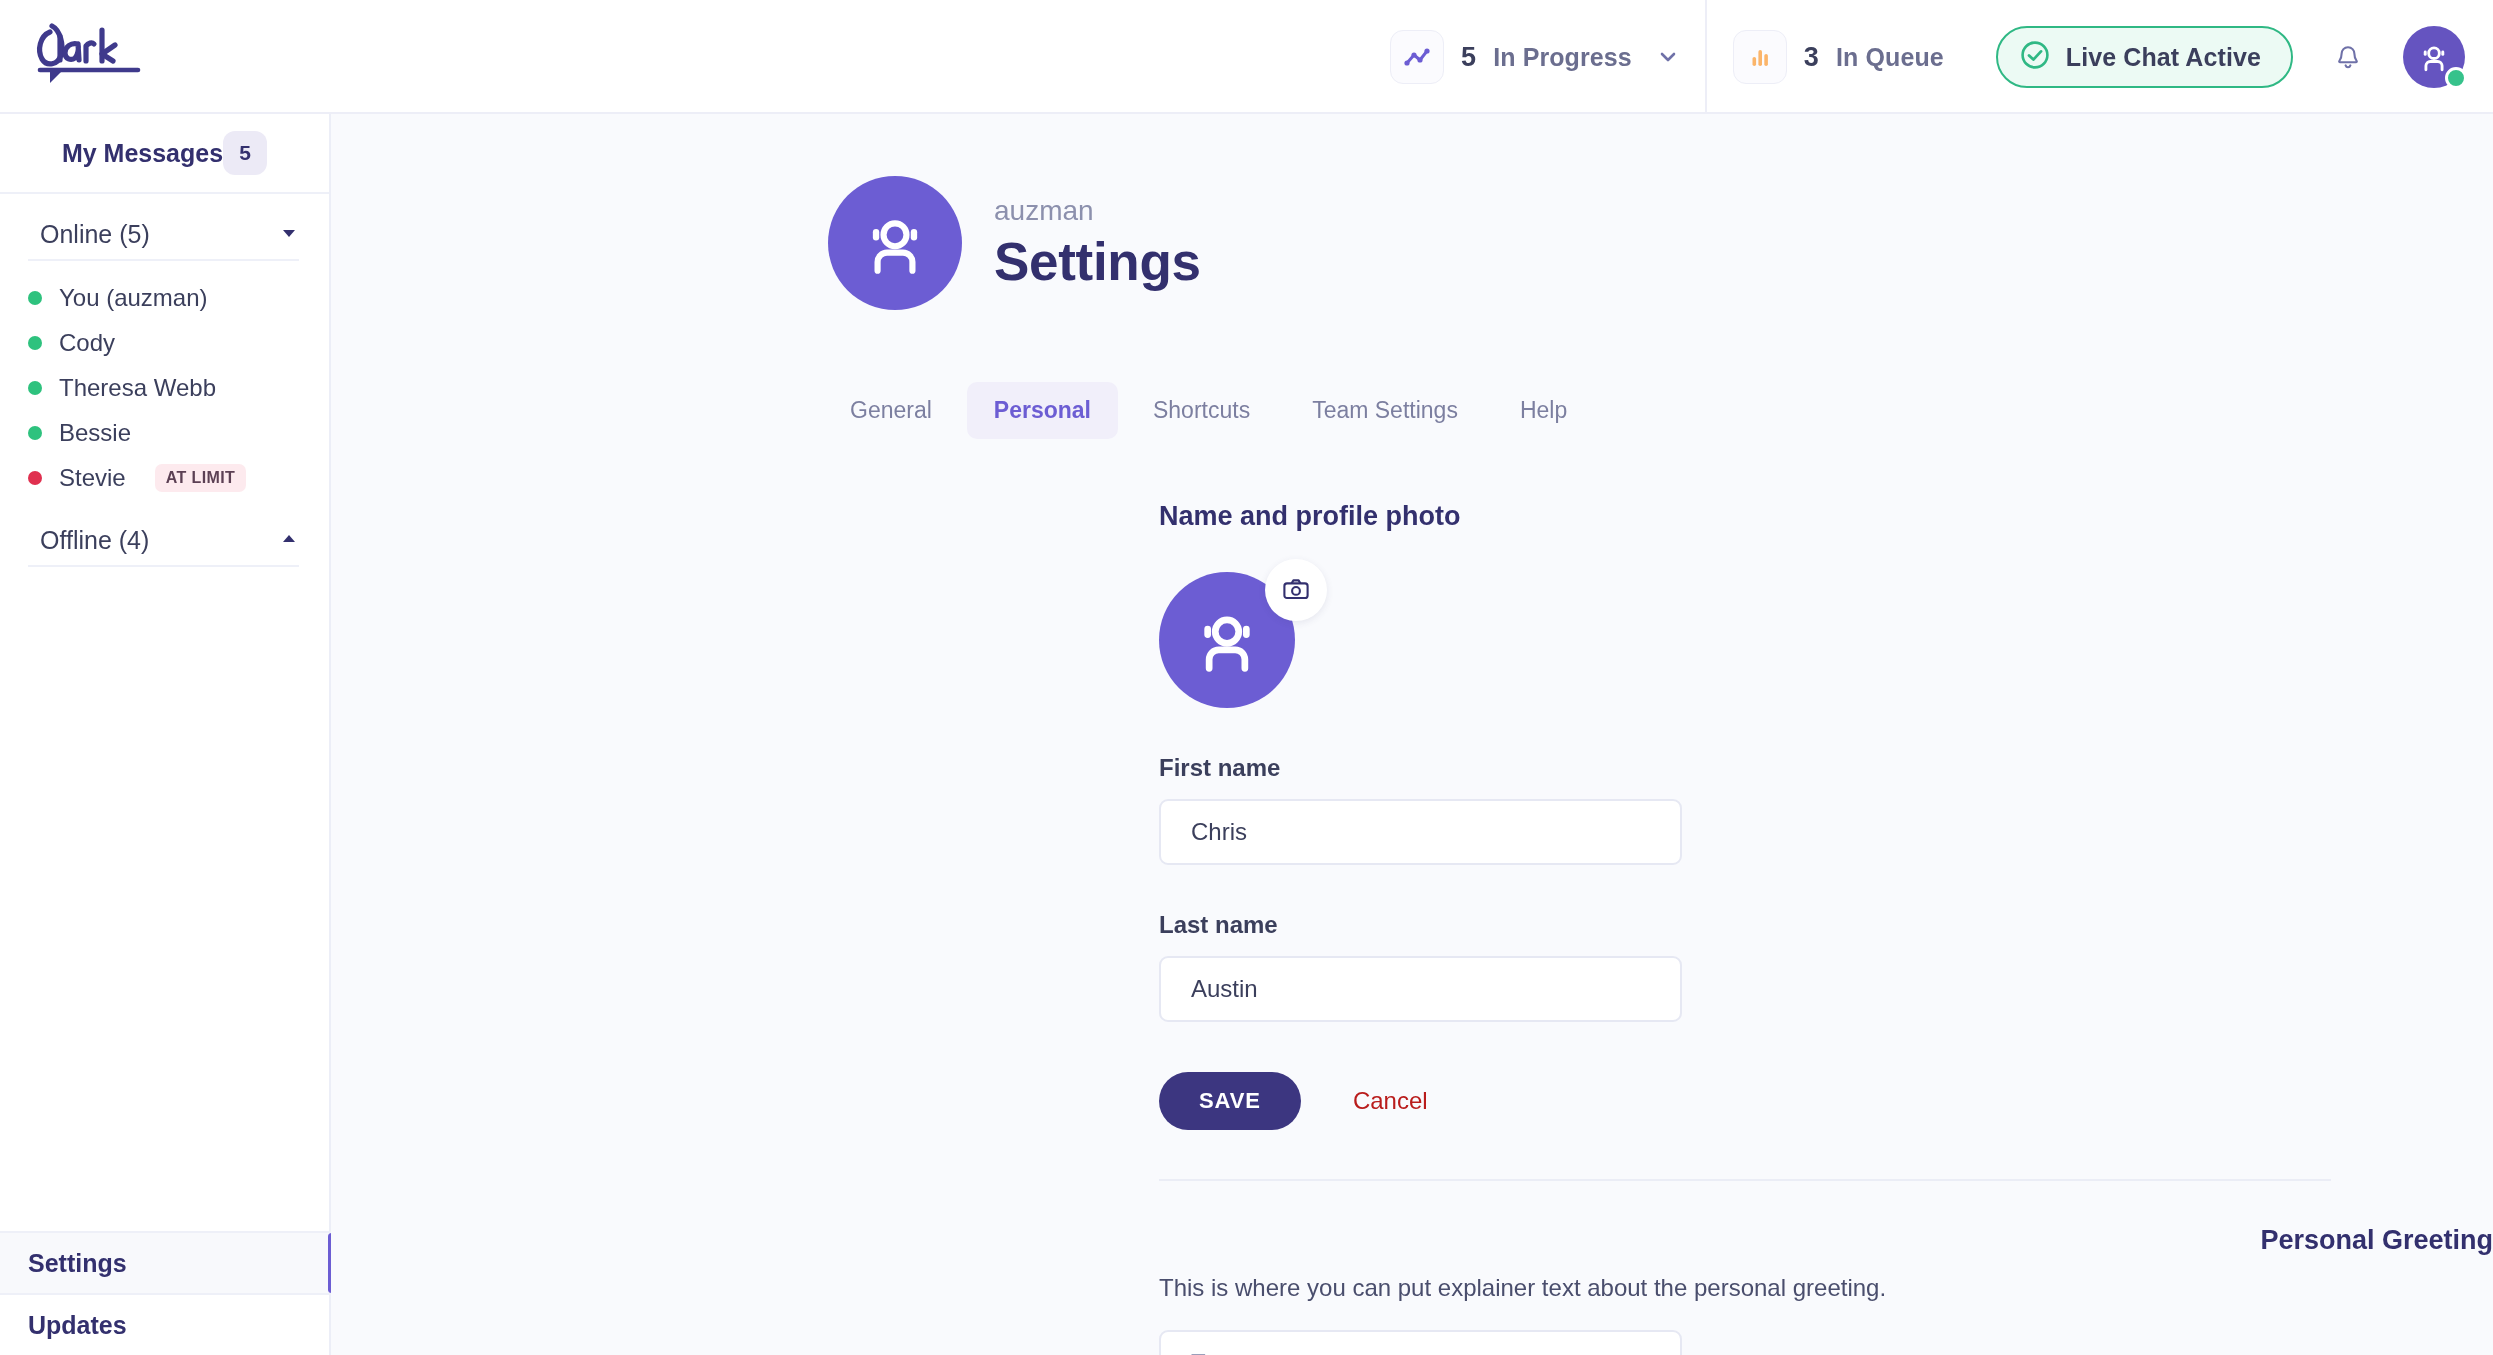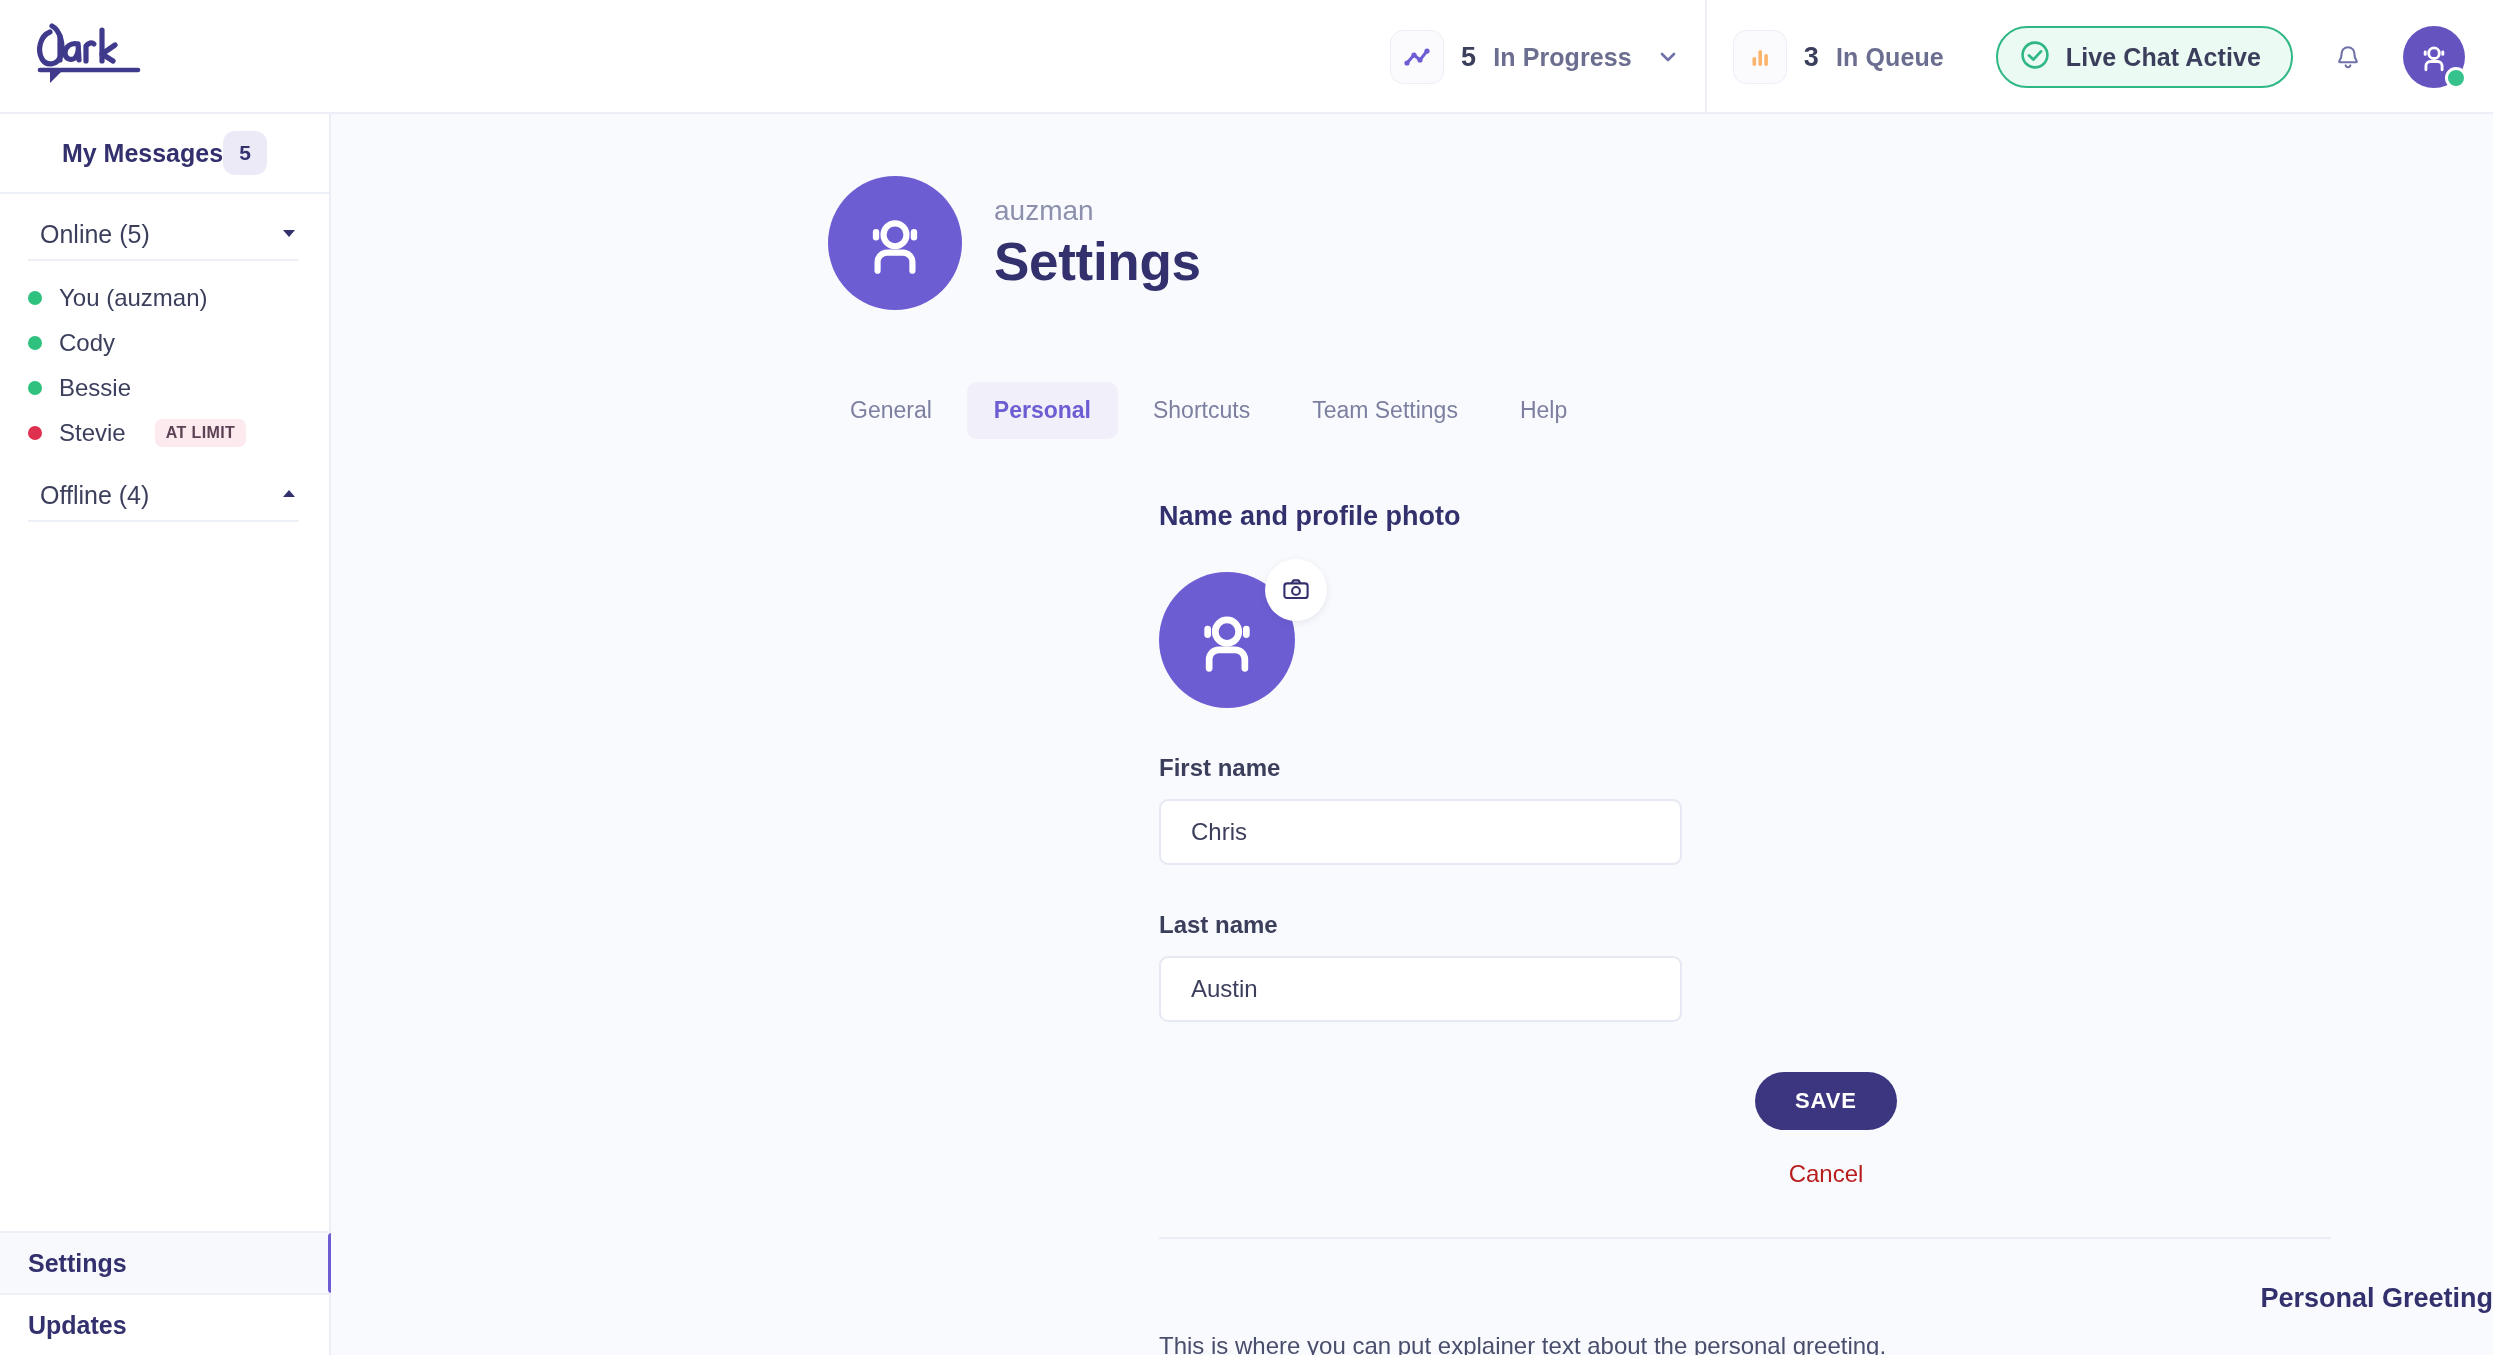--- a/index.html
+++ b/index.html
@@ -191,21 +191,21 @@
     margin-top: 46px; margin-bottom: 17px;
   }
   .field-input {
     width: 523px; height: 66px;
     background: #ffffff; border: 2px solid #e6e8f3; border-radius: 9px;
     display: flex; align-items: center; padding: 0 30px;
     font-size: 24px; color: #3b3f5c;
   }
   .field-input.placeholder { color: #9b9fbb; }
 
-  .actions { display: flex; align-items: center; gap: 30px; margin-top: 50px; flex-direction: column; }
+  .actions { display: flex; align-items: center; gap: 52px; margin-top: 50px; }
   .btn-save {
     height: 58px; padding: 0 40px; border-radius: 999px;
     background: #3c3680; color: #ffffff;
     font-size: 22px; font-weight: 700; letter-spacing: .9px;
     display: flex; align-items: center; justify-content: center;
   }
   .btn-cancel { font-size: 24px; color: #b91c1c; }
 
   .divider {
     width: 1172px; height: 2px; background: #ebedf6; margin-top: 49px;
@@ -323,20 +323,24 @@
       <div class="sb-person">
         <span class="sb-dot" style="background:#2ec27e"></span>
         <span class="sb-person-name">You (auzman)</span>
       </div>
       <div class="sb-person">
         <span class="sb-dot" style="background:#2ec27e"></span>
         <span class="sb-person-name">Cody</span>
       </div>
       <div class="sb-person">
         <span class="sb-dot" style="background:#2ec27e"></span>
+        <span class="sb-person-name">Theresa Webb</span>
+      </div>
+      <div class="sb-person">
+        <span class="sb-dot" style="background:#2ec27e"></span>
         <span class="sb-person-name">Bessie</span>
       </div>
       <div class="sb-person">
         <span class="sb-dot" style="background:#e0304f"></span>
         <span class="sb-person-name">Stevie</span>
         <span class="sb-limit-badge">AT LIMIT</span>
       </div>
     </div>
   </div>
 

